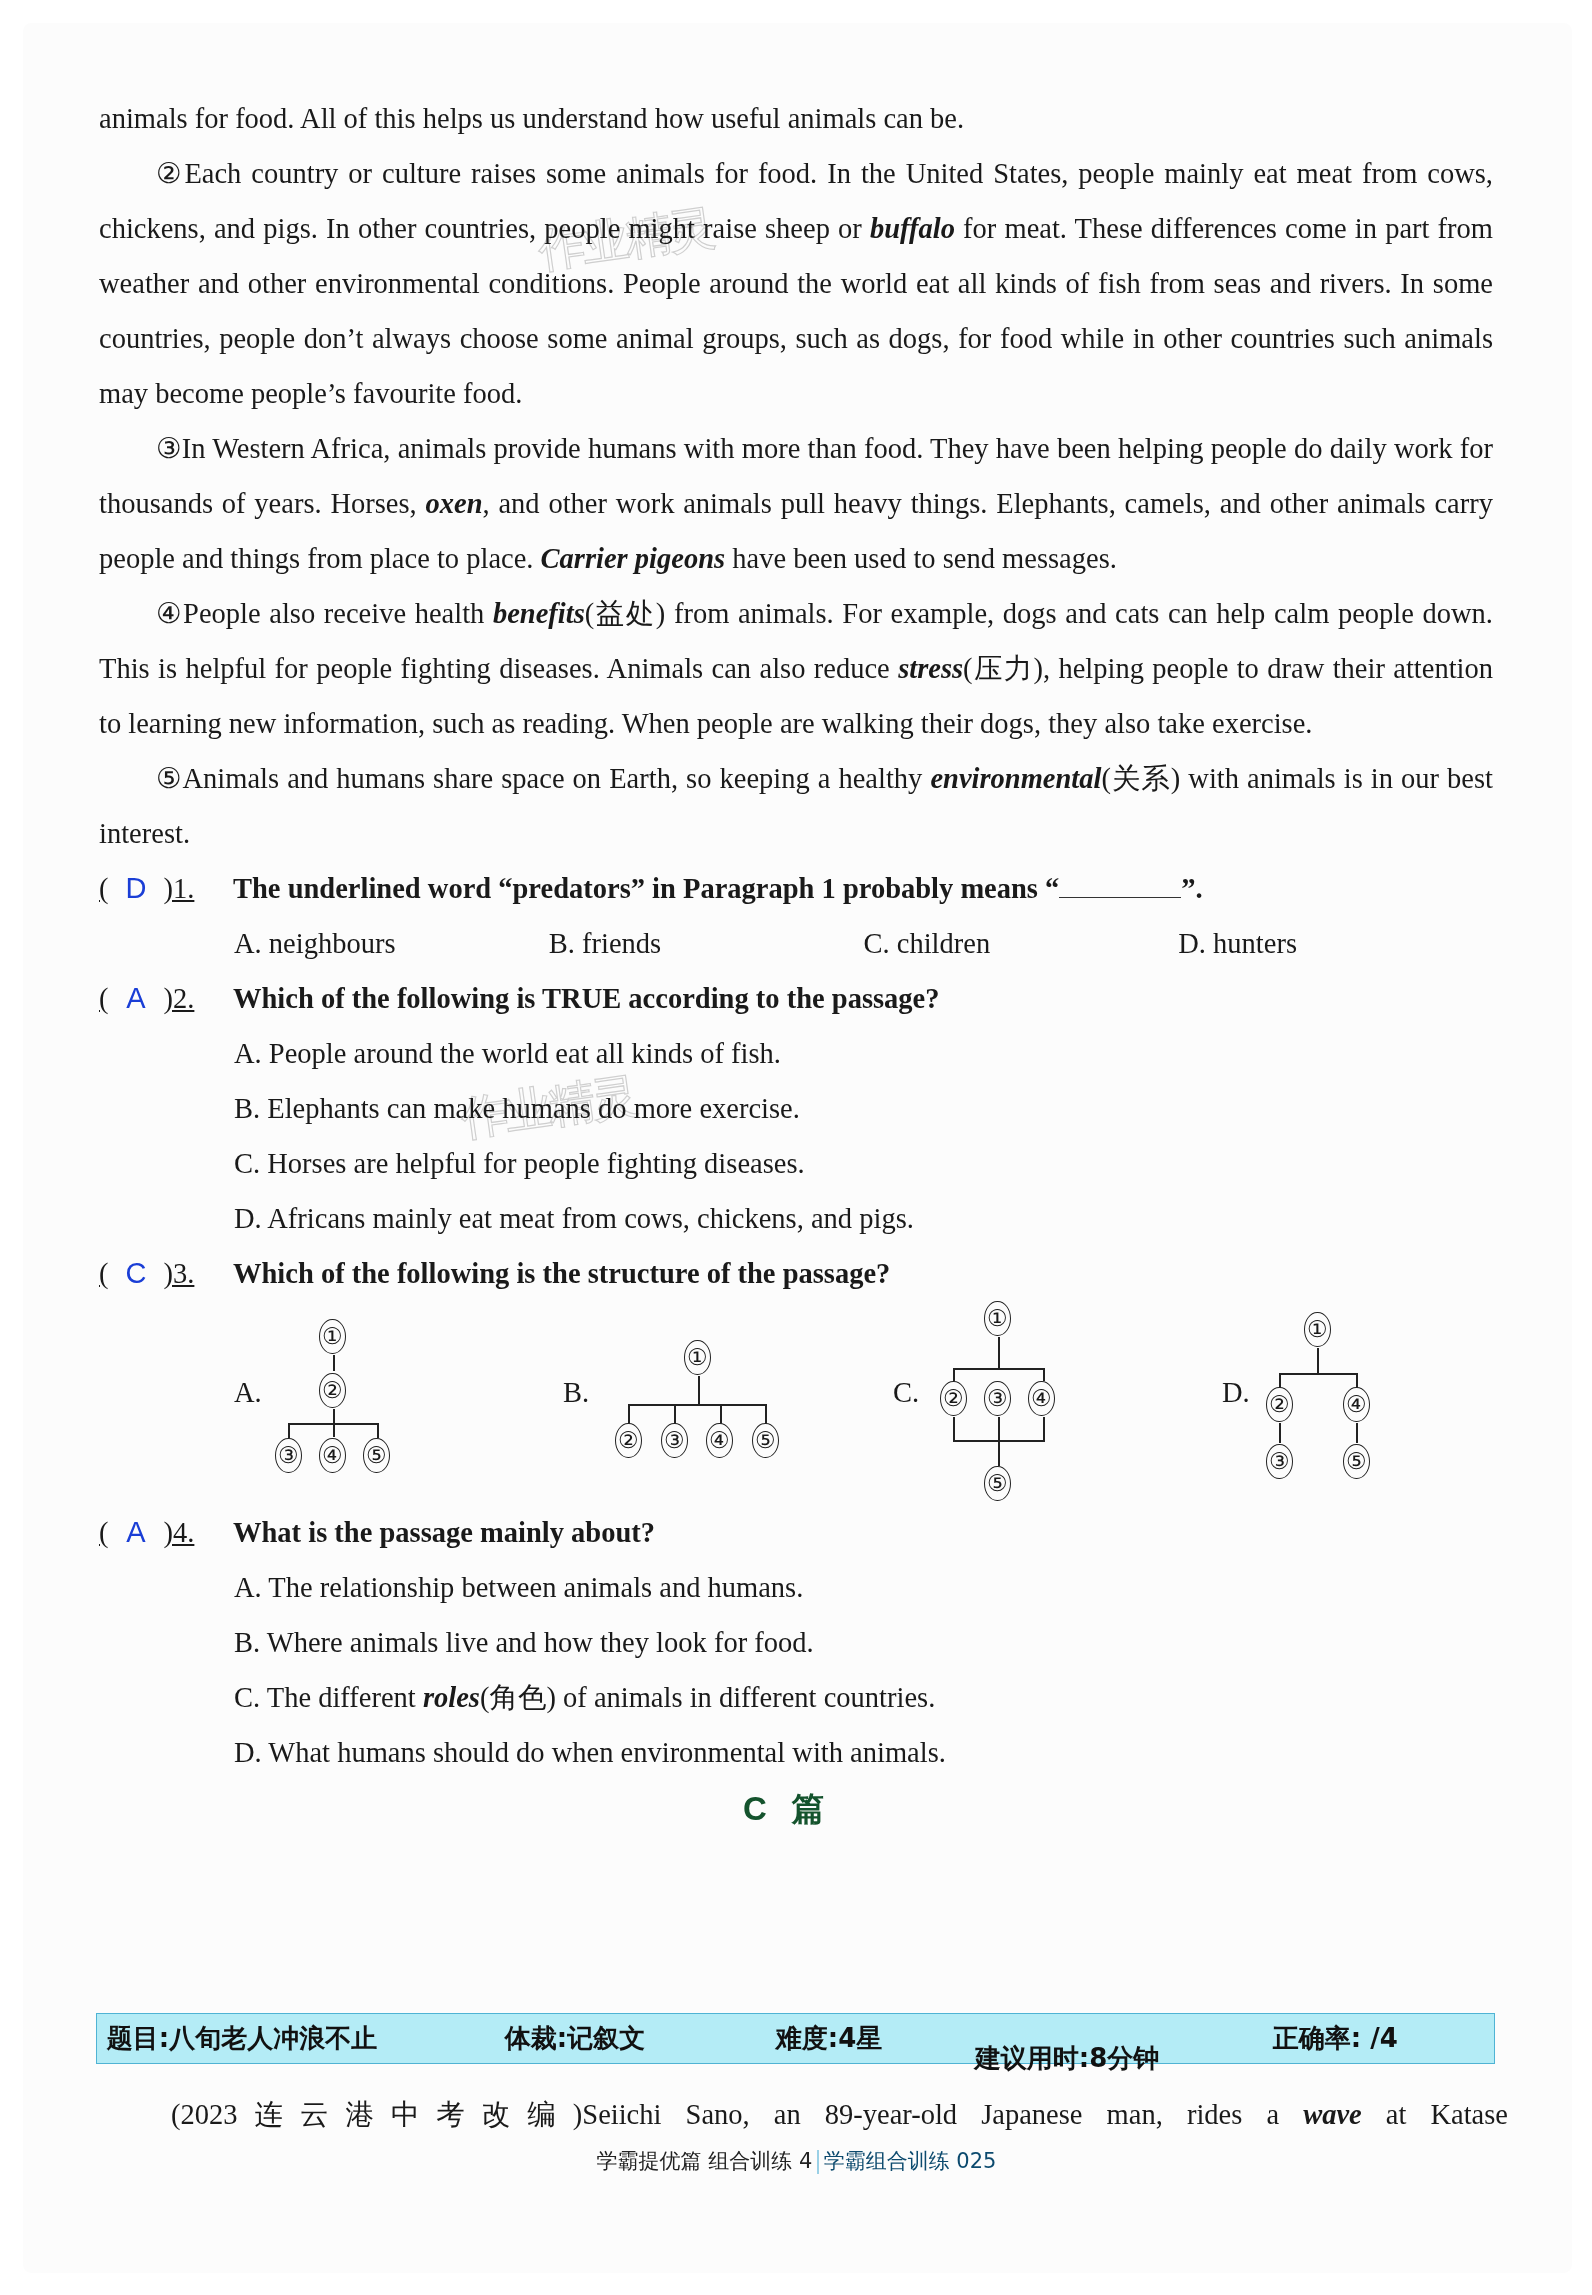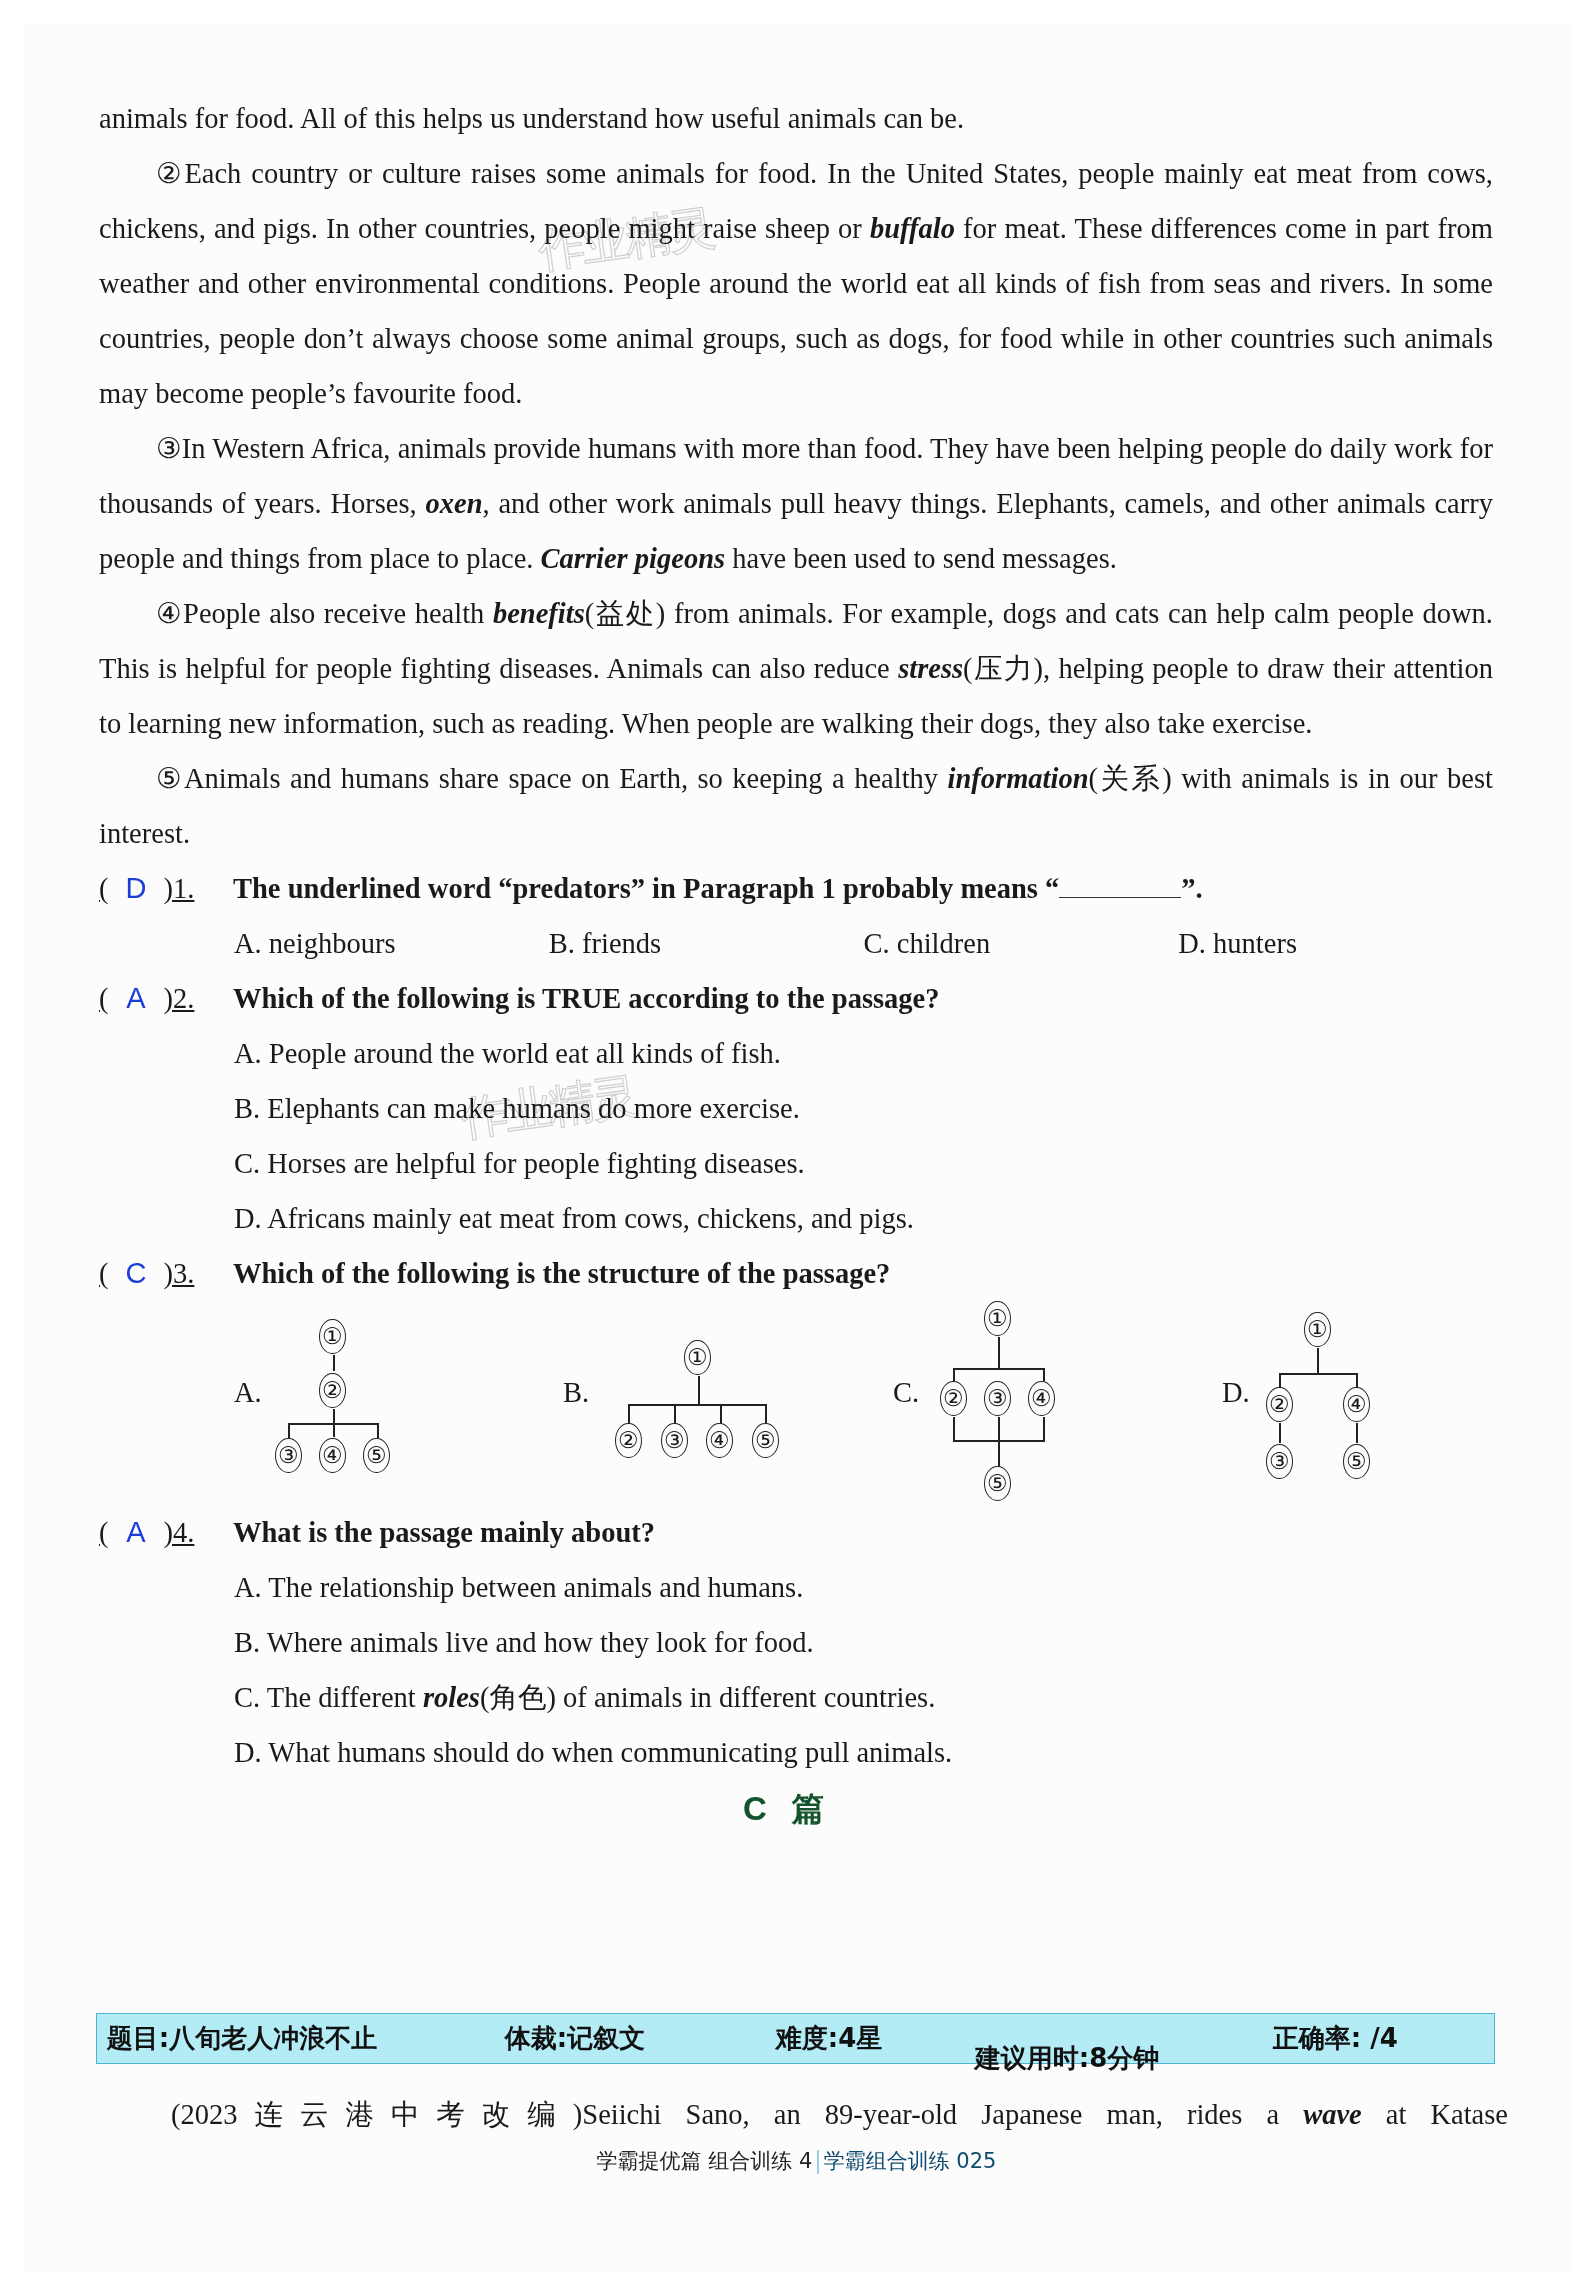--- a/index.html
+++ b/index.html
@@ -67,21 +67,21 @@
 
 <div class="content">
   <p class="para">animals for food. All of this helps us understand how useful animals can be.</p>
 
   <p class="para indent"><span>②</span><span>Each country or culture raises some animals for food. In the United States, people mainly eat meat from cows, chickens, and pigs. In other countries, people might raise sheep or </span><span class="bi">buffalo</span><span> for meat. These differences come in part from weather and other environmental conditions. People around the world eat all kinds of fish from seas and rivers. In some countries, people don’t always choose some animal groups, such as dogs, for food while in other countries such animals may become people’s favourite food.</span></p>
 
   <p class="para indent"><span>③</span><span>In Western Africa, animals provide humans with more than food. They have been helping people do daily work for thousands of years. Horses, </span><span class="bi">oxen</span><span>, and other work animals pull heavy things. Elephants, camels, and other animals carry people and things from place to place. </span><span class="bi">Carrier pigeons</span><span> have been used to send messages.</span></p>
 
   <p class="para indent"><span>④</span><span>People also receive health </span><span class="bi">benefits</span><span>(益处)</span><span> from animals. For example, dogs and cats can help calm people down. This is helpful for people fighting diseases. Animals can also reduce </span><span class="bi">stress</span><span>(压力)</span><span>, helping people to draw their attention to learning new information, such as reading. When people are walking their dogs, they also take exercise.</span></p>
 
-  <p class="para indent"><span>⑤</span><span>Animals and humans share space on Earth, so keeping a healthy </span><span class="bi">information</span><span>(关系)</span><span> with animals is in our best interest.</span></p>
+  <p class="para indent"><span>⑤</span><span>Animals and humans share space on Earth, so keeping a healthy </span><span class="bi">environmental</span><span>(关系)</span><span> with animals is in our best interest.</span></p>
 
   <div class="q-row">
     <span class="paren"><span>(</span><span class="ans">D</span><span>)1.</span></span>
     <span class="q-stem"><span>The underlined word “predators” in Paragraph 1 probably means “</span><span class="blank"></span><span>”.</span></span>
   </div>
   <div class="opts-inline">
     <span>A. neighbours</span>
     <span>B. friends</span>
     <span>C. children</span>
     <span>D. hunters</span>
@@ -168,21 +168,21 @@
   </div>
 
   <div class="q-row">
     <span class="paren"><span>(</span><span class="ans">A</span><span>)4.</span></span>
     <span class="q-stem">What is the passage mainly about?</span>
   </div>
   <div class="opts">
     <div>A. The relationship between animals and humans.</div>
     <div>B. Where animals live and how they look for food.</div>
     <div><span>C. The different </span><span class="bi" style="font-weight:bold;font-style:italic;">roles</span><span>(角色)</span><span> of animals in different countries.</span></div>
-    <div>D. What humans should do when communicating pull animals.</div>
+    <div>D. What humans should do when environmental with animals.</div>
   </div>
 
   <div class="section-mark"><span>C</span><span>篇</span></div>
 </div>
 
 <div class="info-bar">
   <span style="width:398px;">题目:八旬老人冲浪不止</span>
   <span style="width:271px;">体裁:记叙文</span>
   <span style="width:199px;">难度:4星</span>
   <span style="width:298px;margin-top:40px;">建议用时:8分钟</span>

